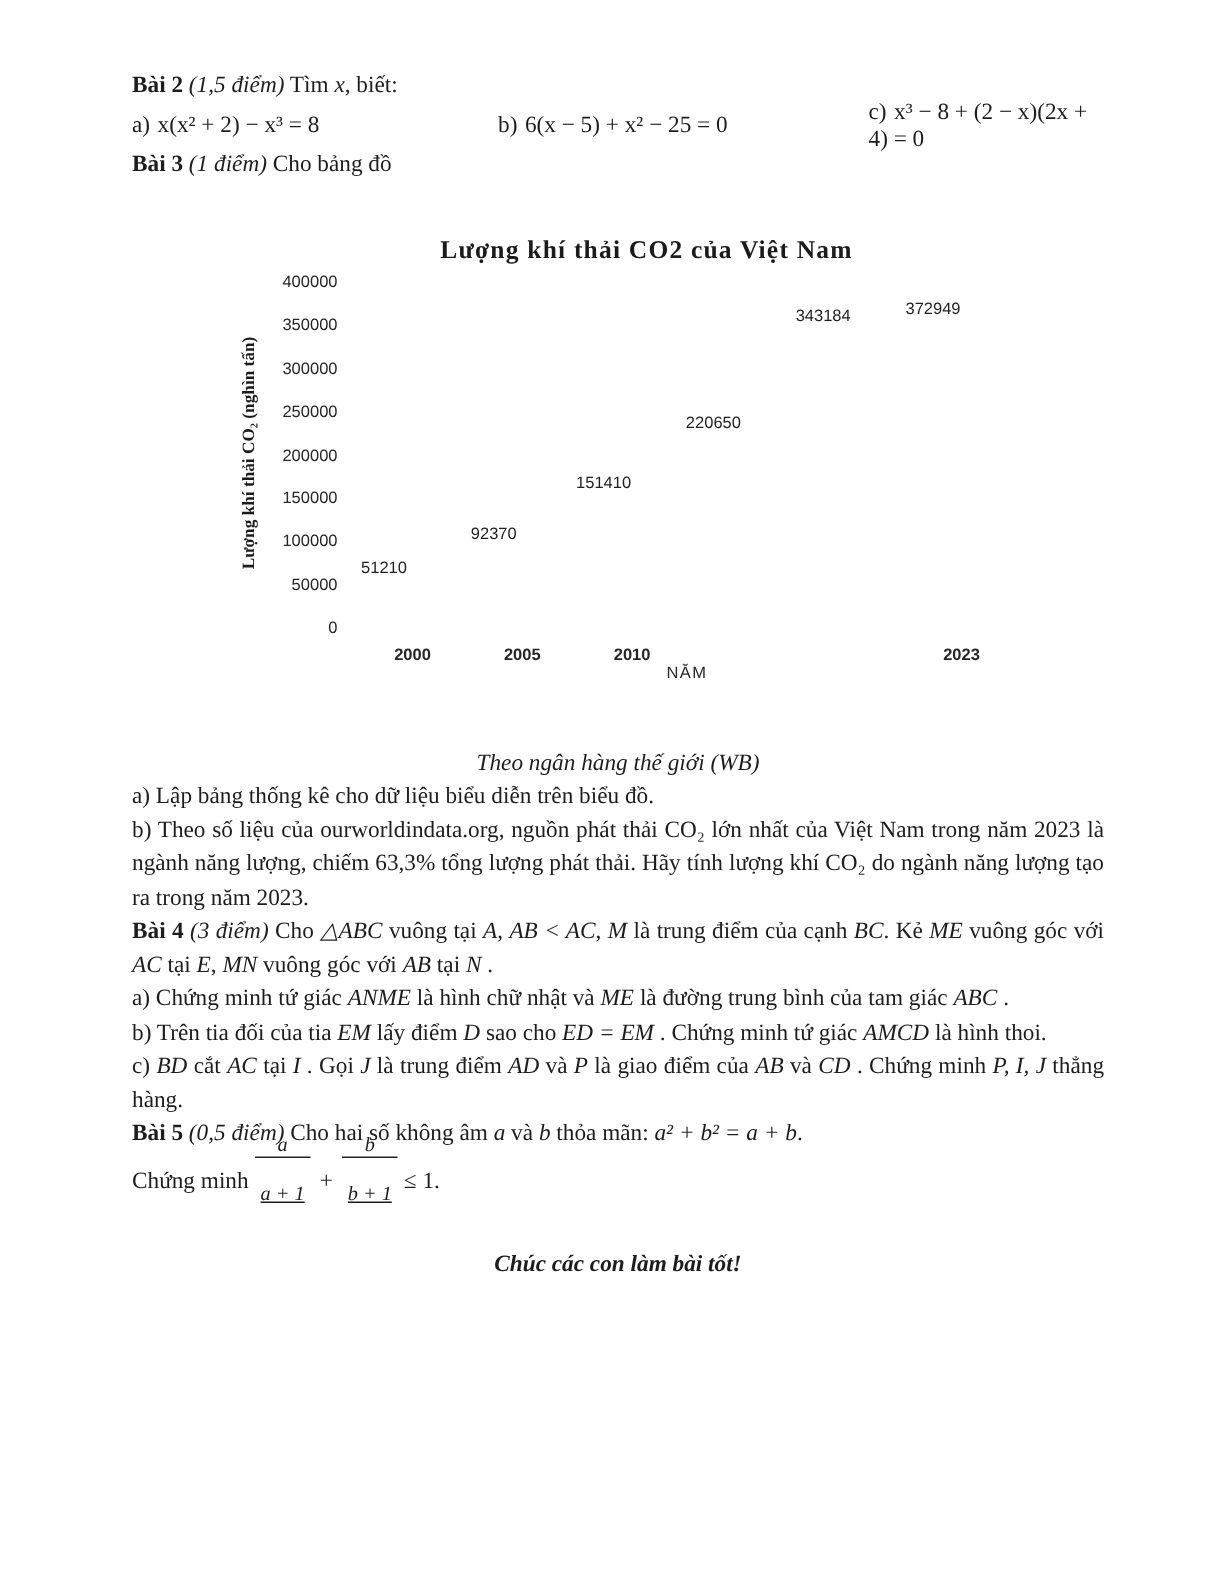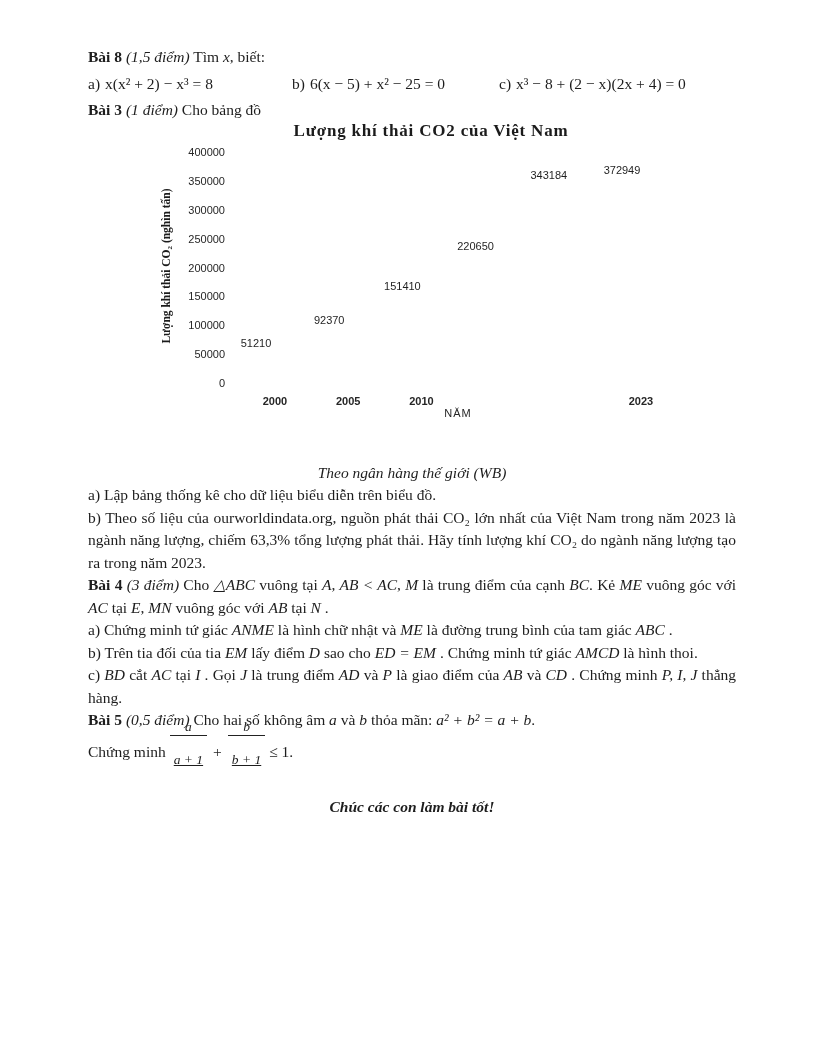--- a/index.html
+++ b/index.html
@@ -8,26 +8,26 @@
     position:relative; width:816px; height:1056px; background:#ffffff;
     font-family:"Liberation Serif", serif; color:#1d1d1d; overflow:hidden;
   }
   .content { position:absolute; left:88px; top:46px; width:648px; }
   .line { font-size:15.5px; line-height:22.5px; }
   .just { text-align:justify; }
   .run-b { font-weight:700; }
   .run-i { font-style:italic; }
 
   
-  .eq-row { display:flex; height:30px; align-items:center; font-size:15.5px; }
+  .eq-row { display:flex; height:30px; align-items:center; font-size:15.5px;gap:40px; }
   .eq-a { width:204px; } .eq-b { width:207px; } .eq-c { flex:1; }
   .eq-label { margin-right:5px; }
 
   
-  .chart { position:relative; height:340px; 
+  .chart { position:relative; height:340px; margin-top:36px;
            font-family:"Liberation Sans", sans-serif; color:#262626; }
   .chart-title {
     position:absolute; left:143px; top:0; width:400px; text-align:center;
     font-family:"Liberation Serif", serif; font-weight:600; font-size:17px;
     letter-spacing:0.8px; color:#1b1b1b;
   }
   .ylabel-rot {
     position:absolute; left:78px; top:145px; transform:translate(-50%,-50%) rotate(-90deg);
     white-space:nowrap; font-family:"Liberation Serif", serif; font-weight:700;
     font-size:11.5px; color:#1b1b1b;
@@ -51,21 +51,21 @@
   .op { margin:0 2px; }
 
   .closing { margin-top:26px; text-align:center; font-weight:700; font-style:italic; font-size:15.5px; }
 </style>
 </head>
 <body>
 
 <div class="page">
   <div class="content">
 
-    <div class="line"><span class="run-b">Bài 8 </span><span class="run-i">(1,5 điểm)</span><span class="run-r"> Tìm </span><span class="run-i">x</span><span class="run-r">, biết:</span></div>
+    <div class="line"><span class="run-b">Bài 2 </span><span class="run-i">(1,5 điểm)</span><span class="run-r"> Tìm </span><span class="run-i">x</span><span class="run-r">, biết:</span></div>
 
     <div class="eq-row">
       <span class="eq-a"><span class="eq-label">a)</span><span>x(x² + 2) − x³ = 8</span></span>
       <span class="eq-b"><span class="eq-label">b)</span><span>6(x − 5) + x² − 25 = 0</span></span>
       <span class="eq-c"><span class="eq-label">c)</span><span>x³ − 8 + (2 − x)(2x + 4) = 0</span></span>
     </div>
 
     <div class="line"><span class="run-b">Bài 3 </span><span class="run-i">(1 điểm)</span><span class="run-r"> Cho bảng đồ</span></div>
 
     <div class="chart">

